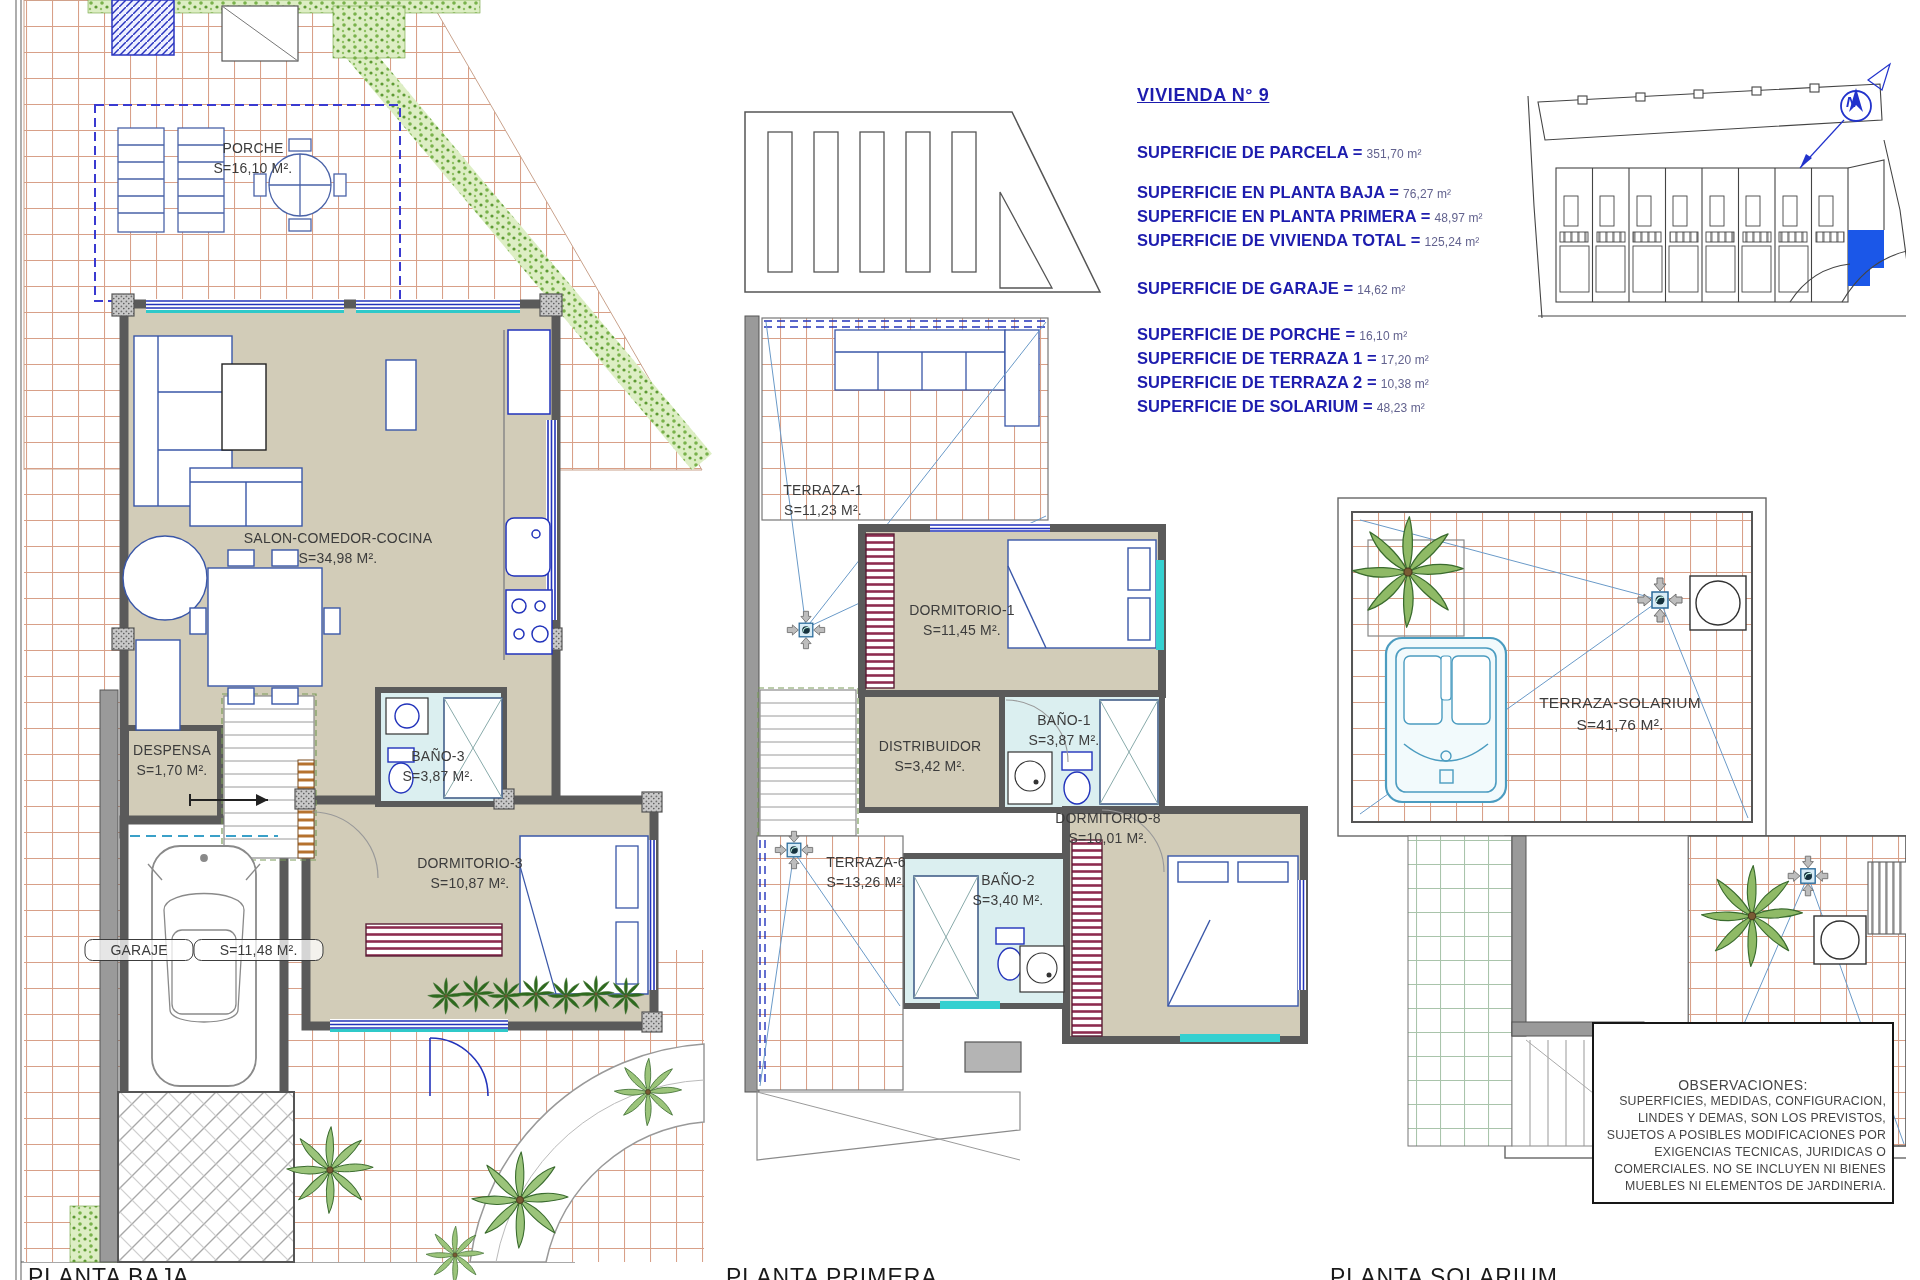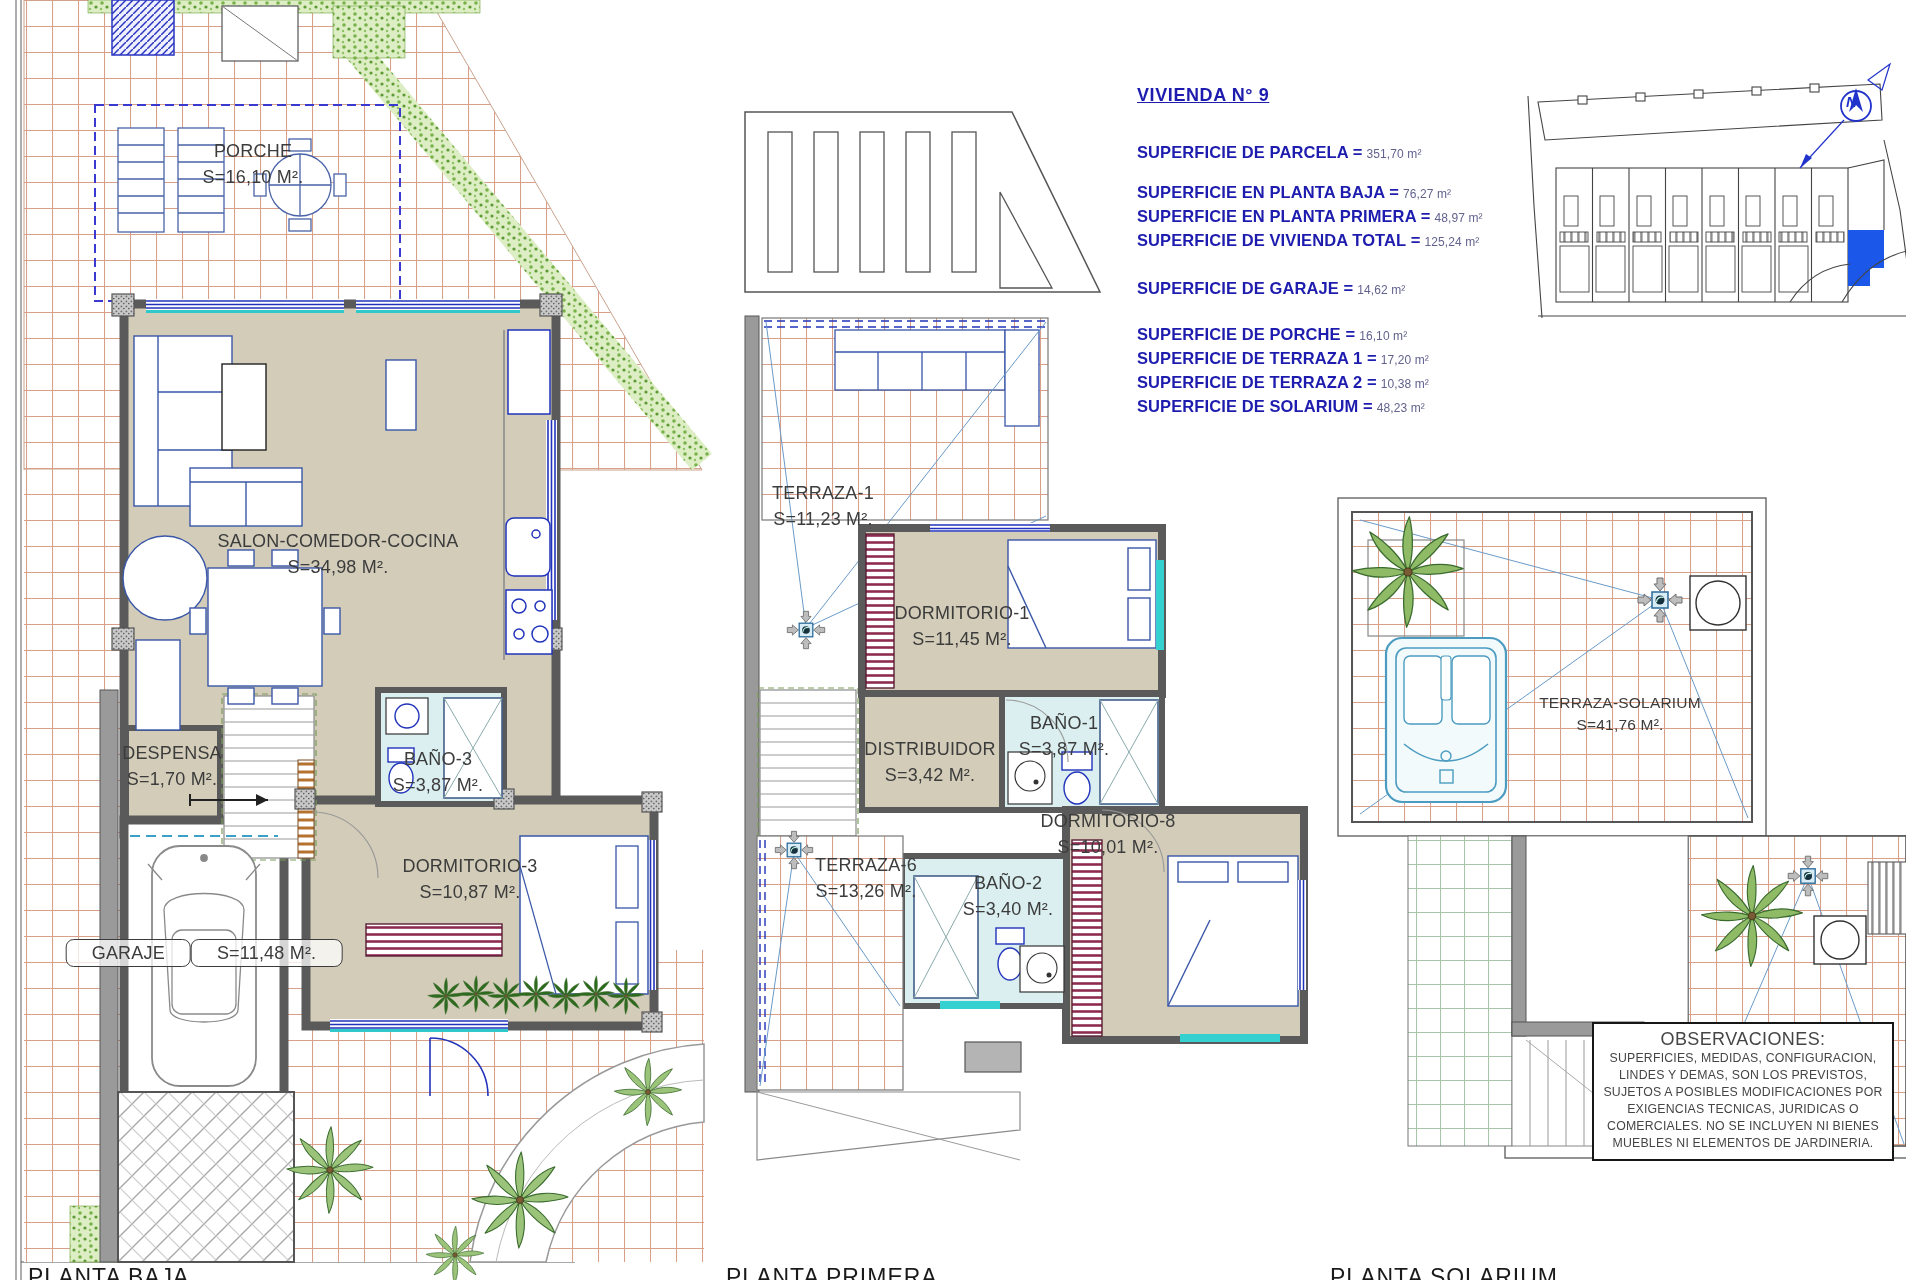--- a/index.html
+++ b/index.html
@@ -1,32 +1,32 @@
 <!DOCTYPE html>
 <html><head>
 <meta charset="utf-8">
 <style>
   html,body{margin:0;padding:0;background:#fff;}
   #canvas{position:relative;width:1906px;height:1280px;overflow:hidden;background:#fff;
           font-family:"Liberation Sans",sans-serif;}
   #canvas svg{position:absolute;left:0;top:0;}
   .rlabel{position:absolute;transform:translateX(-50%);text-align:center;
-          font-size:18px;line-height:1.45;color:#3c3c3c;letter-spacing:.2px;white-space:nowrap;}
+          font-size:14px;line-height:1.45;color:#3c3c3c;letter-spacing:.2px;white-space:nowrap;}
   .rlabel span{display:block;}
   .rlabel.boxed span{display:inline-block;border:1.4px solid #3c3c3c;border-radius:8px;
           padding:0 25px;margin:1px 0;background:rgba(255,255,255,.75);}
   .titleblock{position:absolute;left:1137px;top:85px;width:400px;color:#1d1cae;}
   .tb-title{position:absolute;left:0;top:0;font-size:18px;font-weight:bold;letter-spacing:.6px;
           text-decoration:underline;}
   .srow{position:absolute;left:0;font-size:16.5px;font-weight:bold;letter-spacing:.1px;white-space:nowrap;}
   .srow .val{font-weight:normal;color:#62628e;padding-left:4px;font-size:12px;}
   .obsbox{position:absolute;left:1592px;top:1022px;width:286px;border:2.5px solid #161616;
           background:#fff;padding:5px 6px 7px;text-align:center;color:#454545;}
-  .obs-title{font-size:18px;letter-spacing:.4px;}
-  .obs-body{font-size:12.3px;line-height:1.38;letter-spacing:.2px;}
+  .obs-title{font-size:14px;letter-spacing:.4px;margin-top:48px;}
+  .obs-body{font-size:12.3px;line-height:1.38;letter-spacing:.2px;text-align:right;}
   .caption{position:absolute;top:1264px;font-size:23px;color:#1a1a1a;letter-spacing:1px;white-space:nowrap;}
   .north{position:absolute;left:1846px;top:93px;font-size:15px;font-weight:bold;font-style:italic;color:#2233cc;}
 </style>
 </head>
 <body>
 
 <div id="canvas">
 
 <svg width="1920" height="1280" viewBox="0 0 1920 1280">
 <defs>

